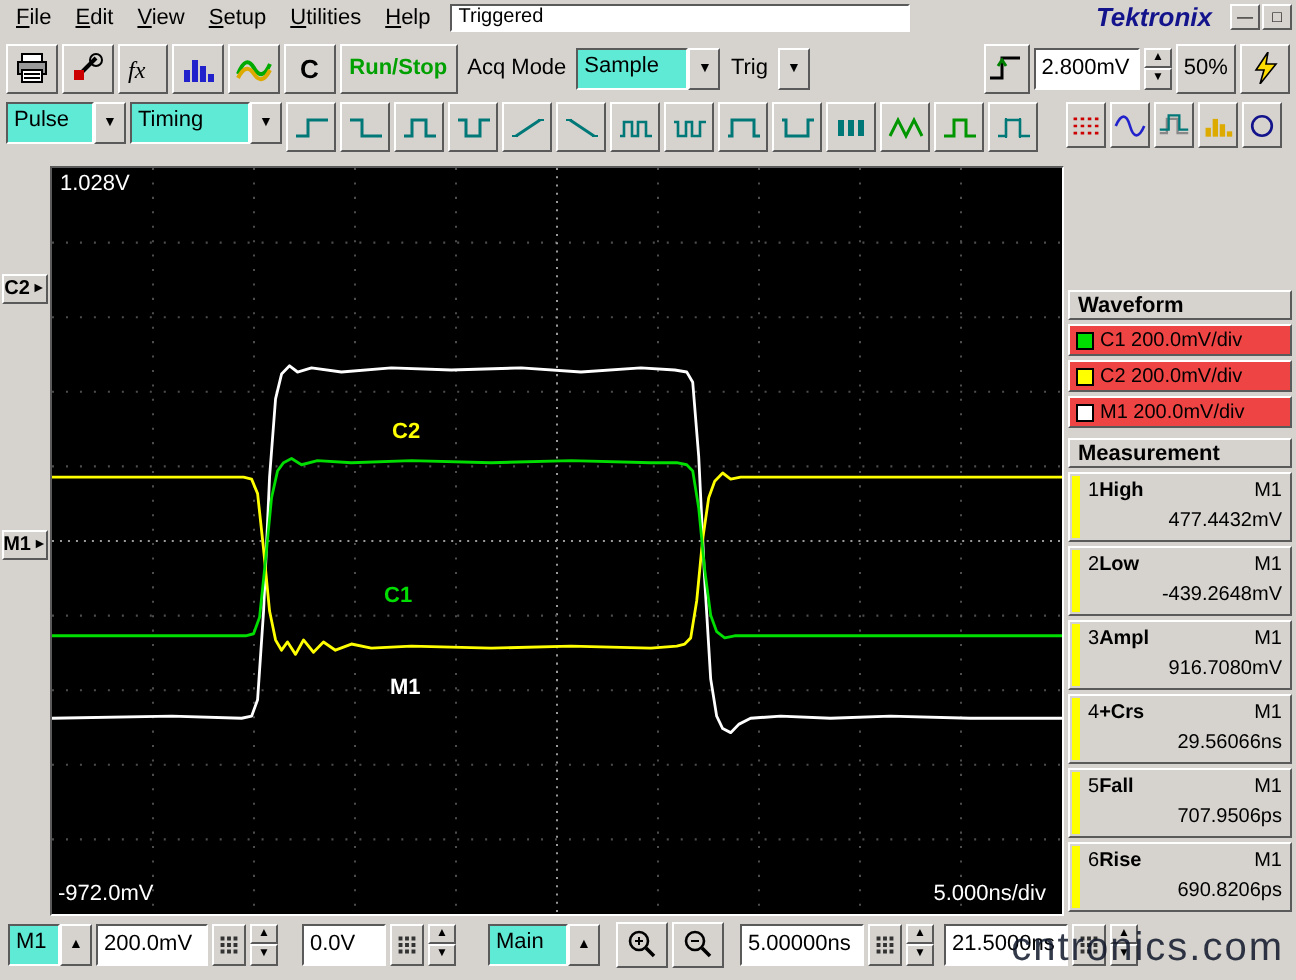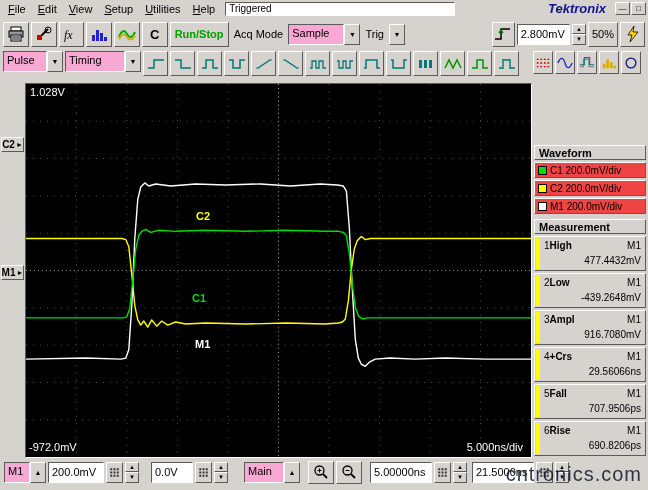--- a/index.html
+++ b/index.html
@@ -13,21 +13,21 @@
   .menu-item{display:inline-block;padding:1px 6px;}
   .menu-item::first-letter{text-decoration:underline;}
   #status-box{width:230px;height:14px;margin-left:4px;padding:0 3px;font-size:10px;display:flex;align-items:center;background:#fff;border:1px solid;border-color:#5a5a5a #fff #fff #5a5a5a;}
   #brand{margin-left:auto;font-weight:bold;font-style:italic;font-size:13px;color:#13138c;padding-right:8px;}
   .winbtn{width:15px;height:13px;font-size:8px;line-height:8px;margin-left:1px;}
   
   #toolbar1{height:34px;display:flex;align-items:center;gap:2px;padding:0 3px;flex:0 0 auto;}
   .tbtn{width:27px;height:25px;}
   .lbl{padding:0 3px;white-space:nowrap;}
   .combo{display:flex;height:21px;}
-  .combo .val{padding:2px 3px;white-space:nowrap;overflow:hidden;flex:1;font-size:11px;background:#f9a8d4;border:1px solid;border-color:#5a5a5a #fff #fff #5a5a5a;}
+  .combo .val{padding:2px 3px;white-space:nowrap;overflow:hidden;flex:1;font-size:11px;background:#5eead4;border:1px solid;border-color:#5a5a5a #fff #fff #5a5a5a;}
   .combo .arrow{width:16px;font-size:7px;}
   .field{height:21px;padding:3px;white-space:nowrap;overflow:hidden;font-size:11px;background:#fff;border:1px solid;border-color:#5a5a5a #fff #fff #5a5a5a;}
   .spin{display:flex;flex-direction:column;width:14px;height:21px;}
   .spin .btn{flex:1;font-size:6px;line-height:6px;}
   .runstop{width:62px;height:25px;font-weight:bold;color:#00a000;}
   
   #toolbar2{height:32px;display:flex;align-items:flex-start;gap:2px;padding:0 3px;flex:0 0 auto;}
   .mbtn{width:25px;height:25px;}
   #right-tools{margin-left:auto;display:flex;gap:2px;width:112px;}
   #right-tools .mbtn{width:20px;height:23px;}

